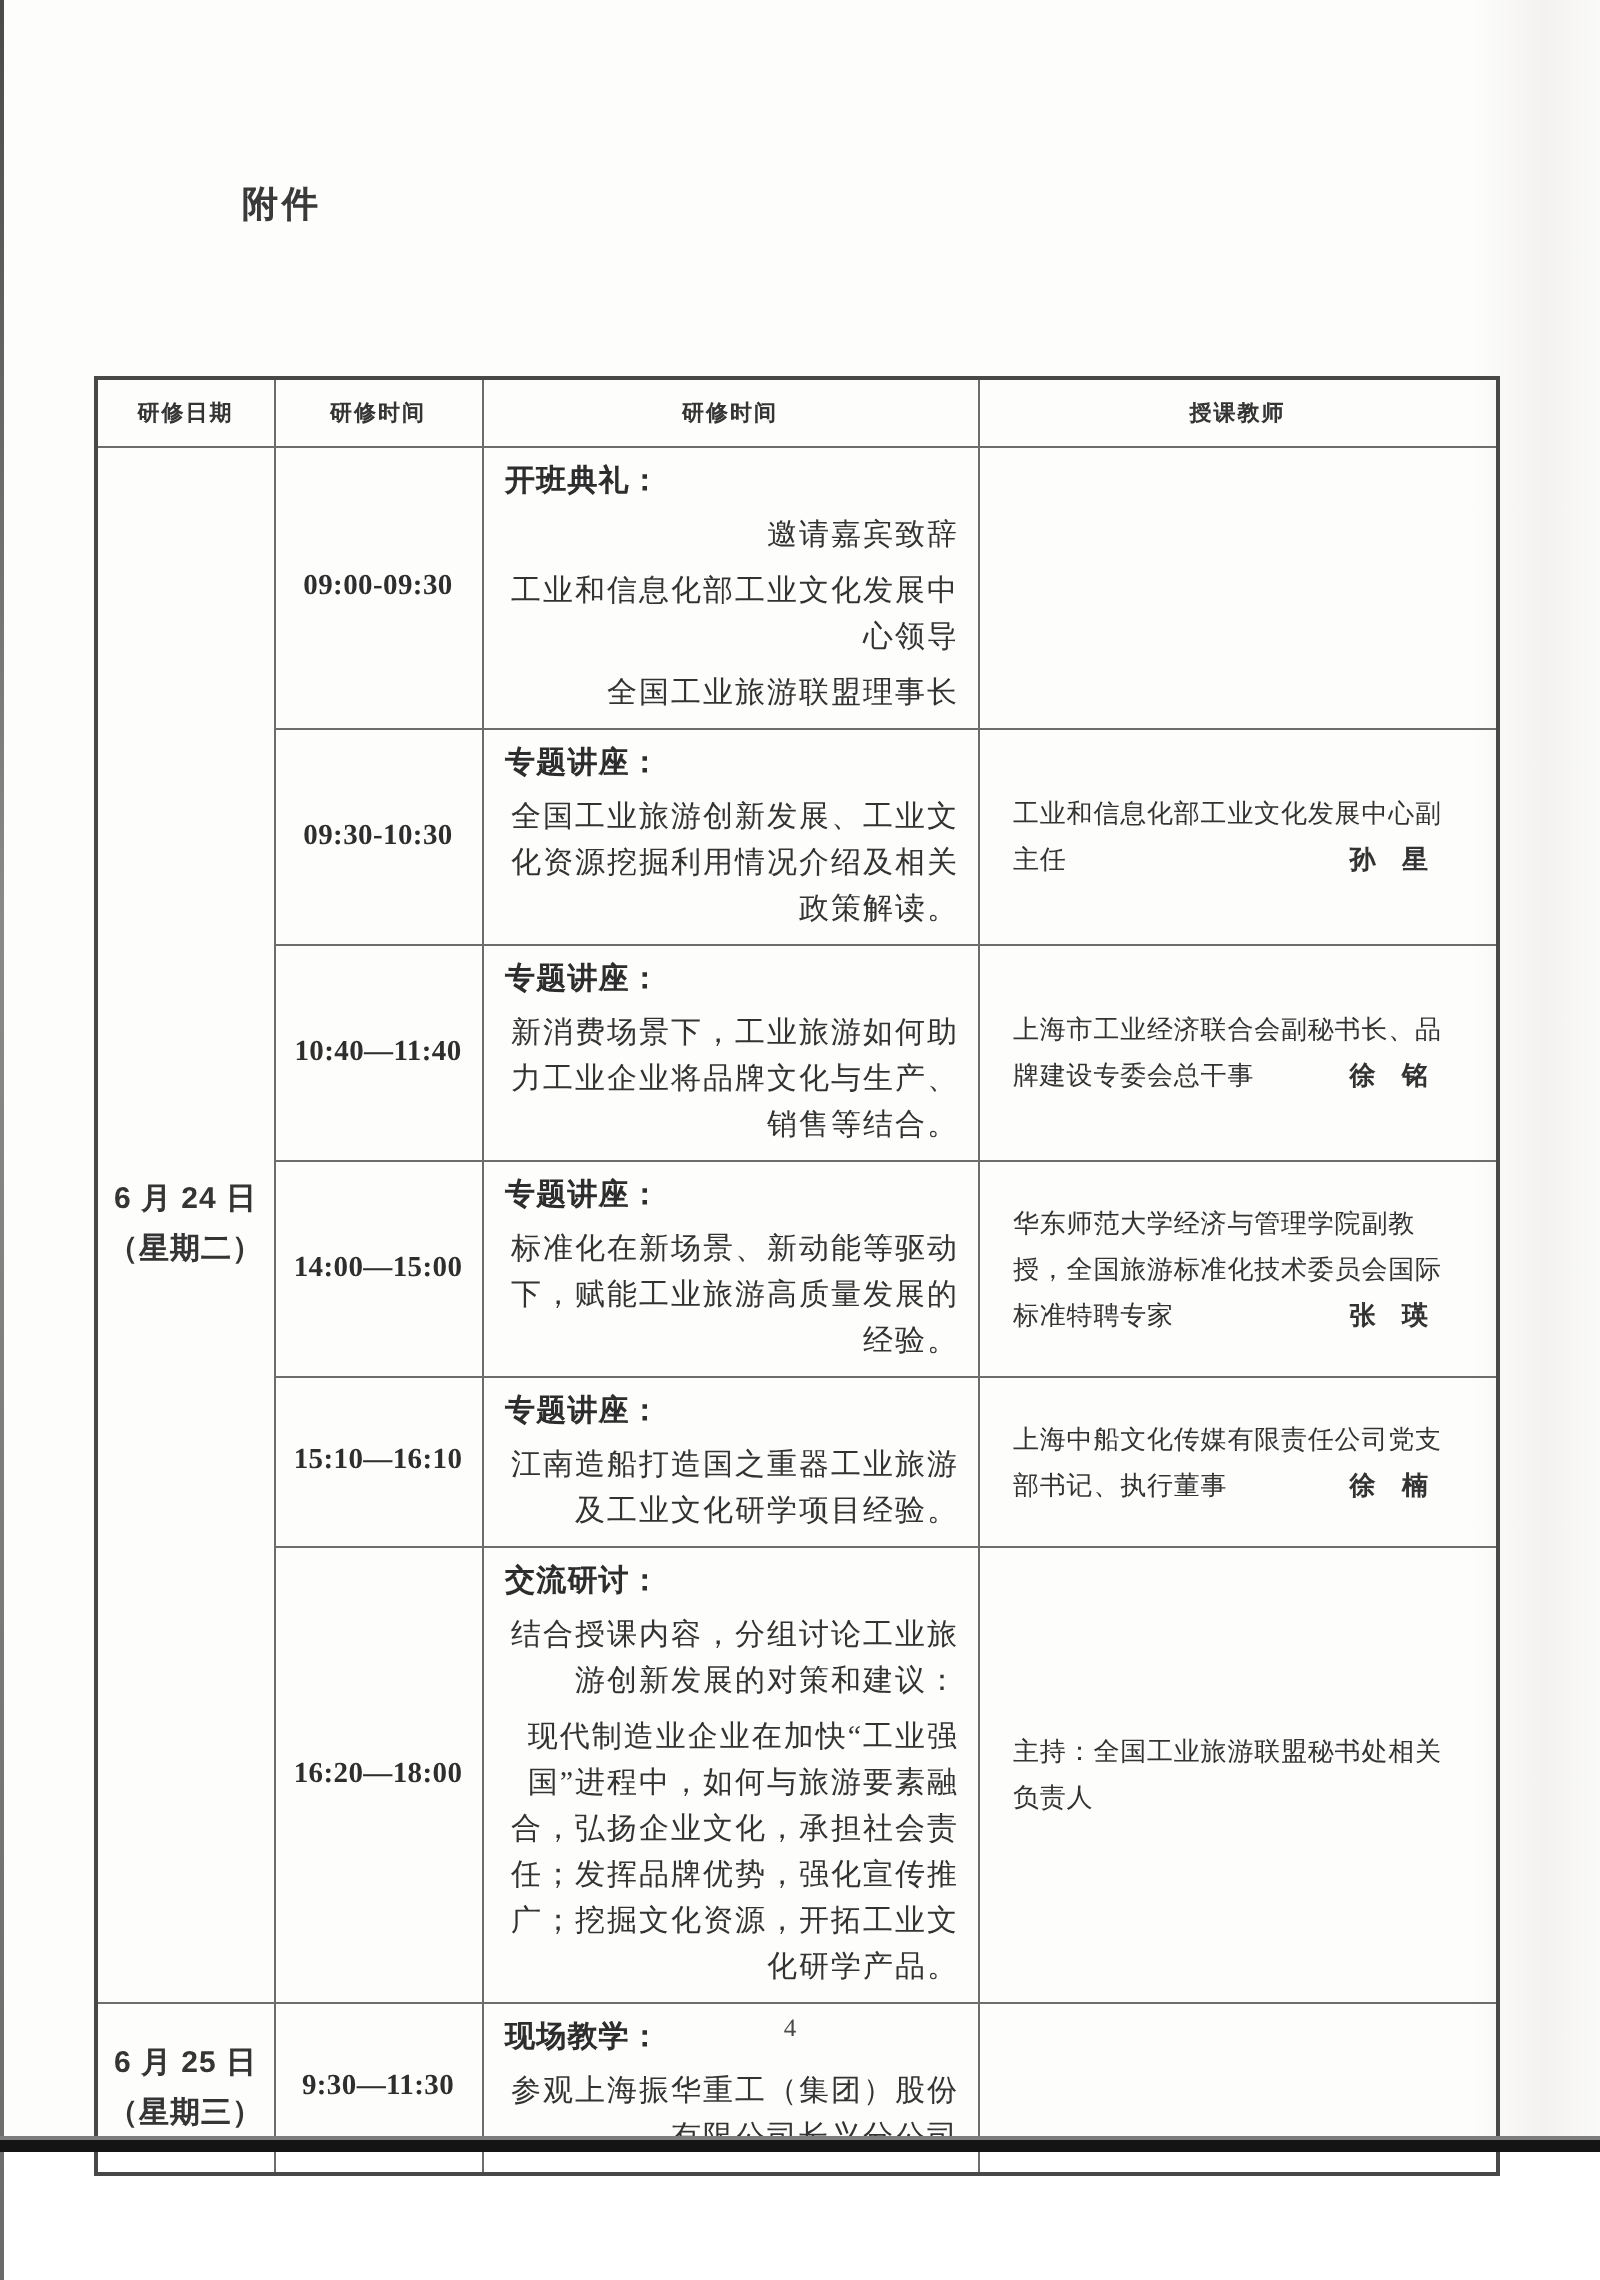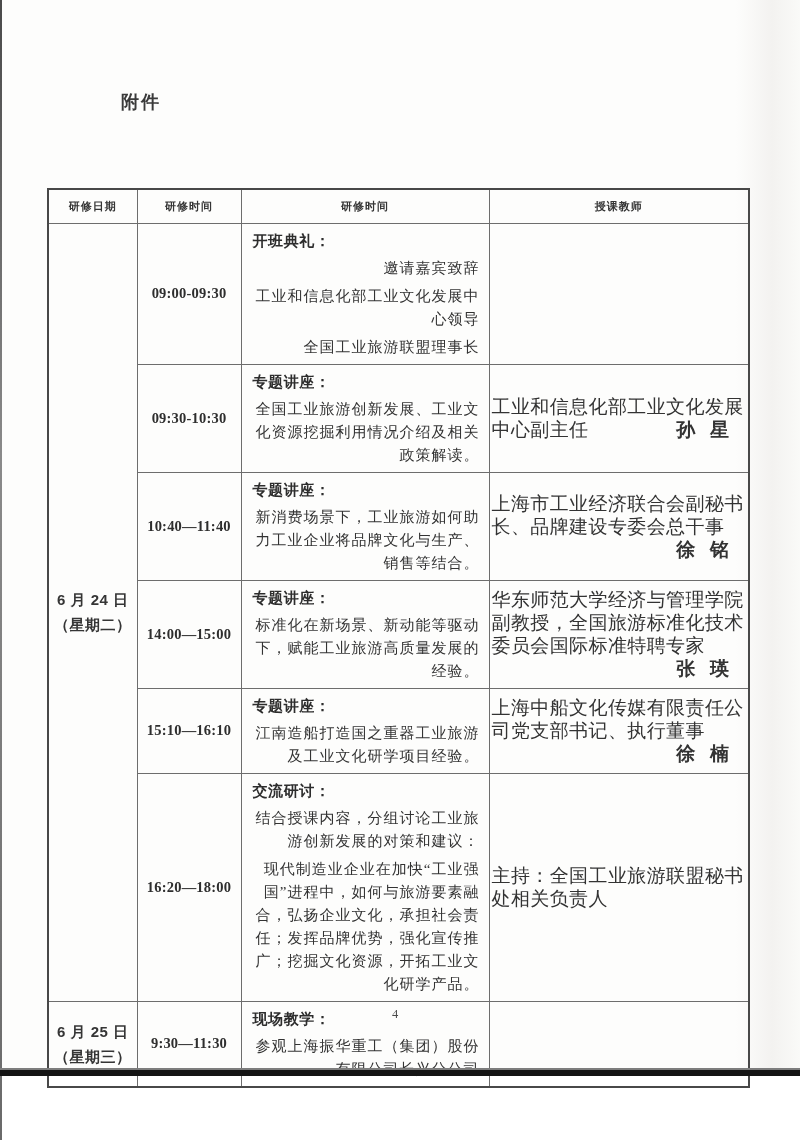--- a/index.html
+++ b/index.html
@@ -70,22 +70,22 @@
     padding: 5px 9px 5px 11px;
     font-size: 15px; line-height: 23px; letter-spacing: 1px; color: #333333;
   }
   td.content-cell p + p { margin-top: 5px; text-align: right; }
   .ctitle {
     font-family: "Liberation Sans", "DejaVu Sans", sans-serif;
     font-weight: bold; color: #2d2d2d; letter-spacing: 0.6px;
   }
   td.teacher-cell {
     vertical-align: middle;
-    padding: 5px 2px;
-    font-size: 19px; line-height: 23px; letter-spacing: 0.4px; color: #333333;
+    padding: 5px 17px;
+    font-size: 13px; line-height: 23px; letter-spacing: 0.4px; color: #333333;
   }
   .tname {
     float: right;
     margin-right: 16px;
     font-weight: 700;
     word-spacing: 8px;
     letter-spacing: 1px;
   }
   .page-number {
     position: absolute; left: 0; top: 1007px; width: 790px;

